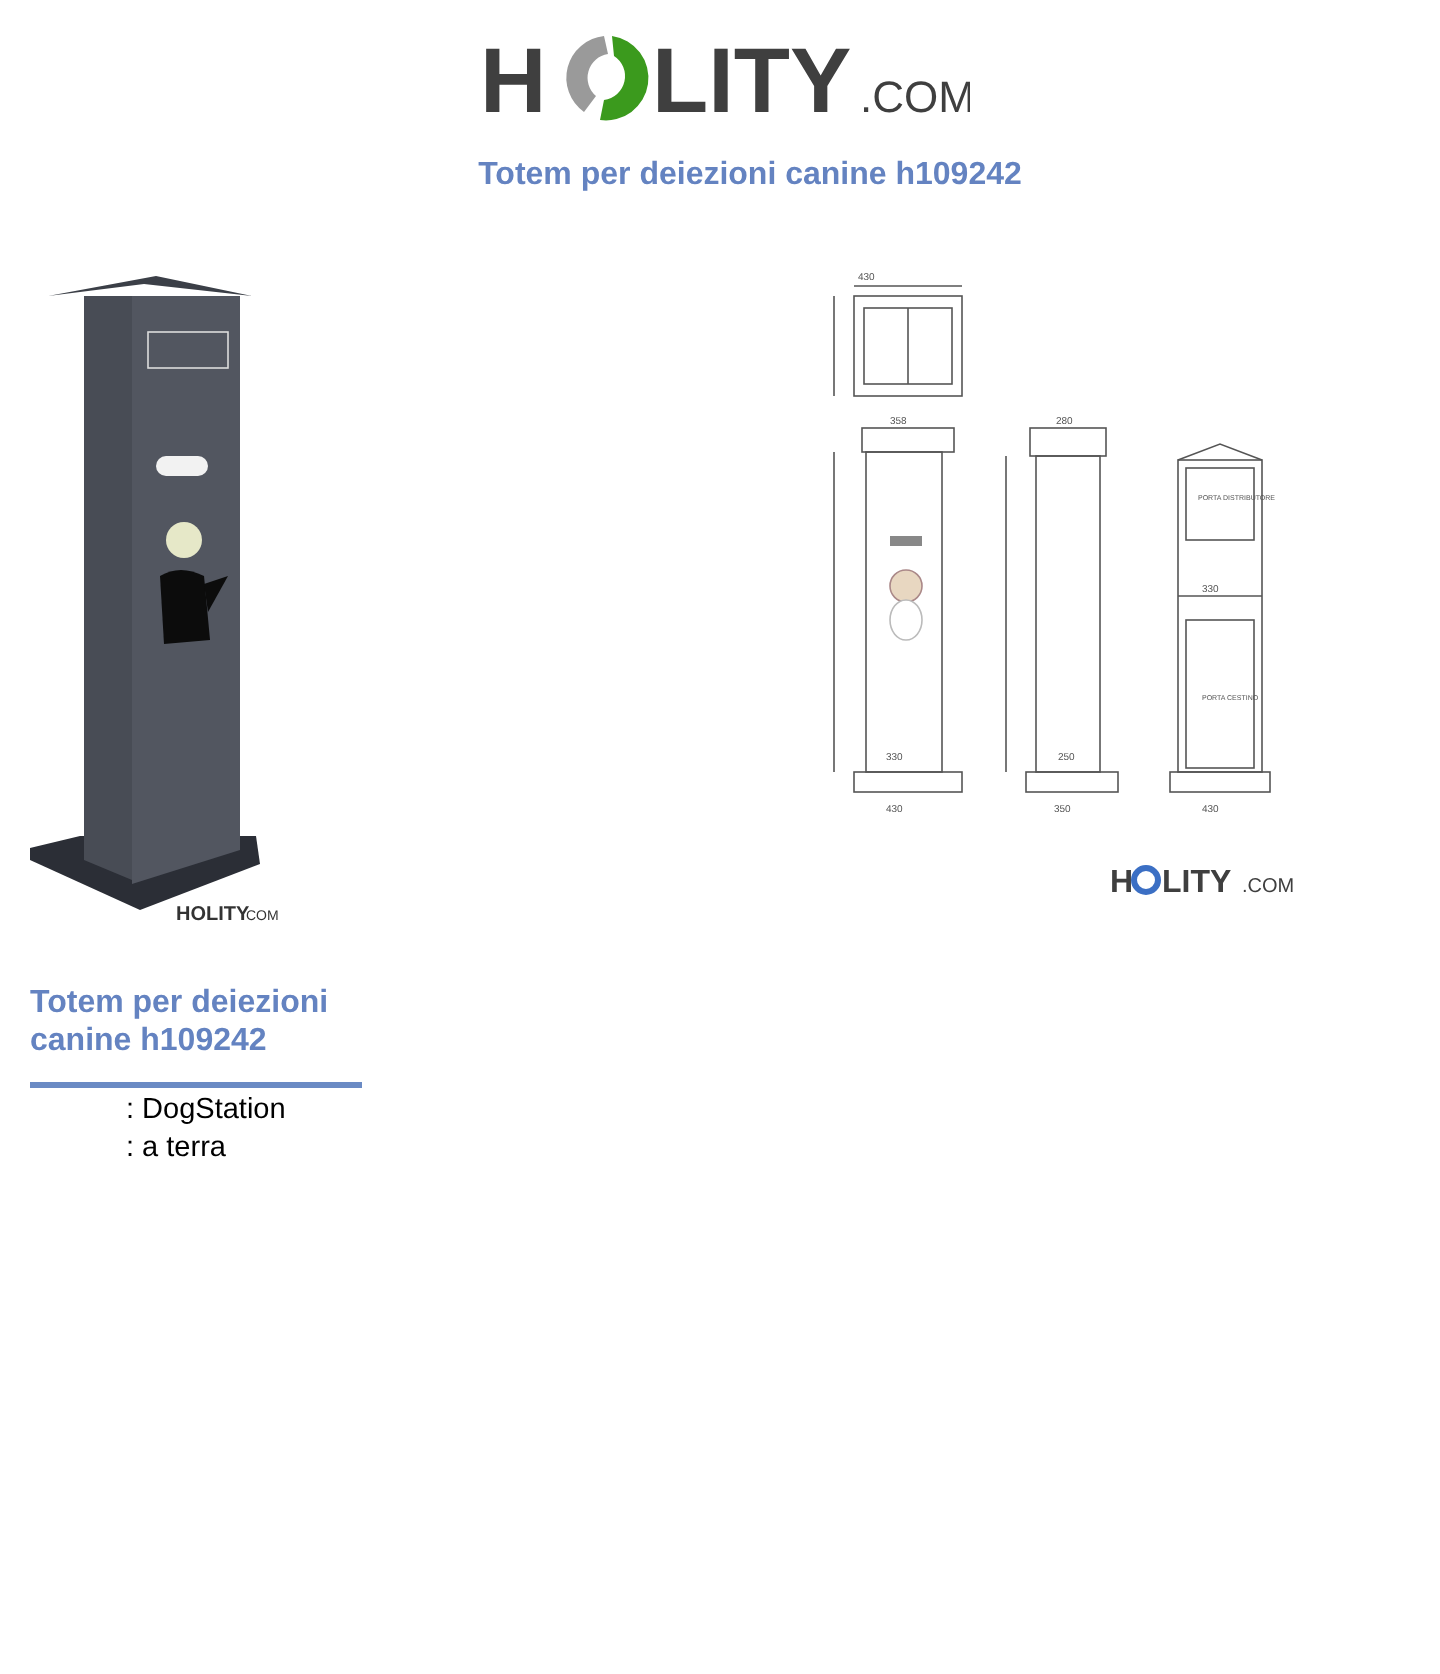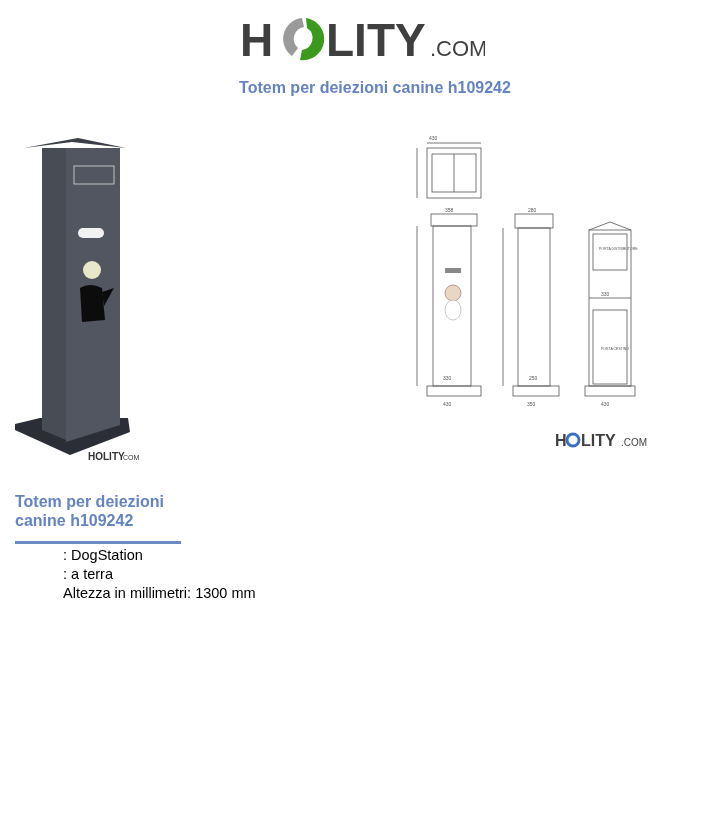--- a/index.html
+++ b/index.html
@@ -95,14 +95,13 @@
       <text x="226" y="328" font-size="10" fill="#3f3f3f">.COM</text>
     </g>
   </svg>
 </div>
 
 <div class="prod-title">Totem per deiezioni canine h109242</div>
 <div class="divider"></div>
 <div class="specs">
   <div>: DogStation</div>
   <div>: a terra</div>
-  <div>Altezza in millimetri: 1300 mm</div>
 </div>
 
 </body></html>

